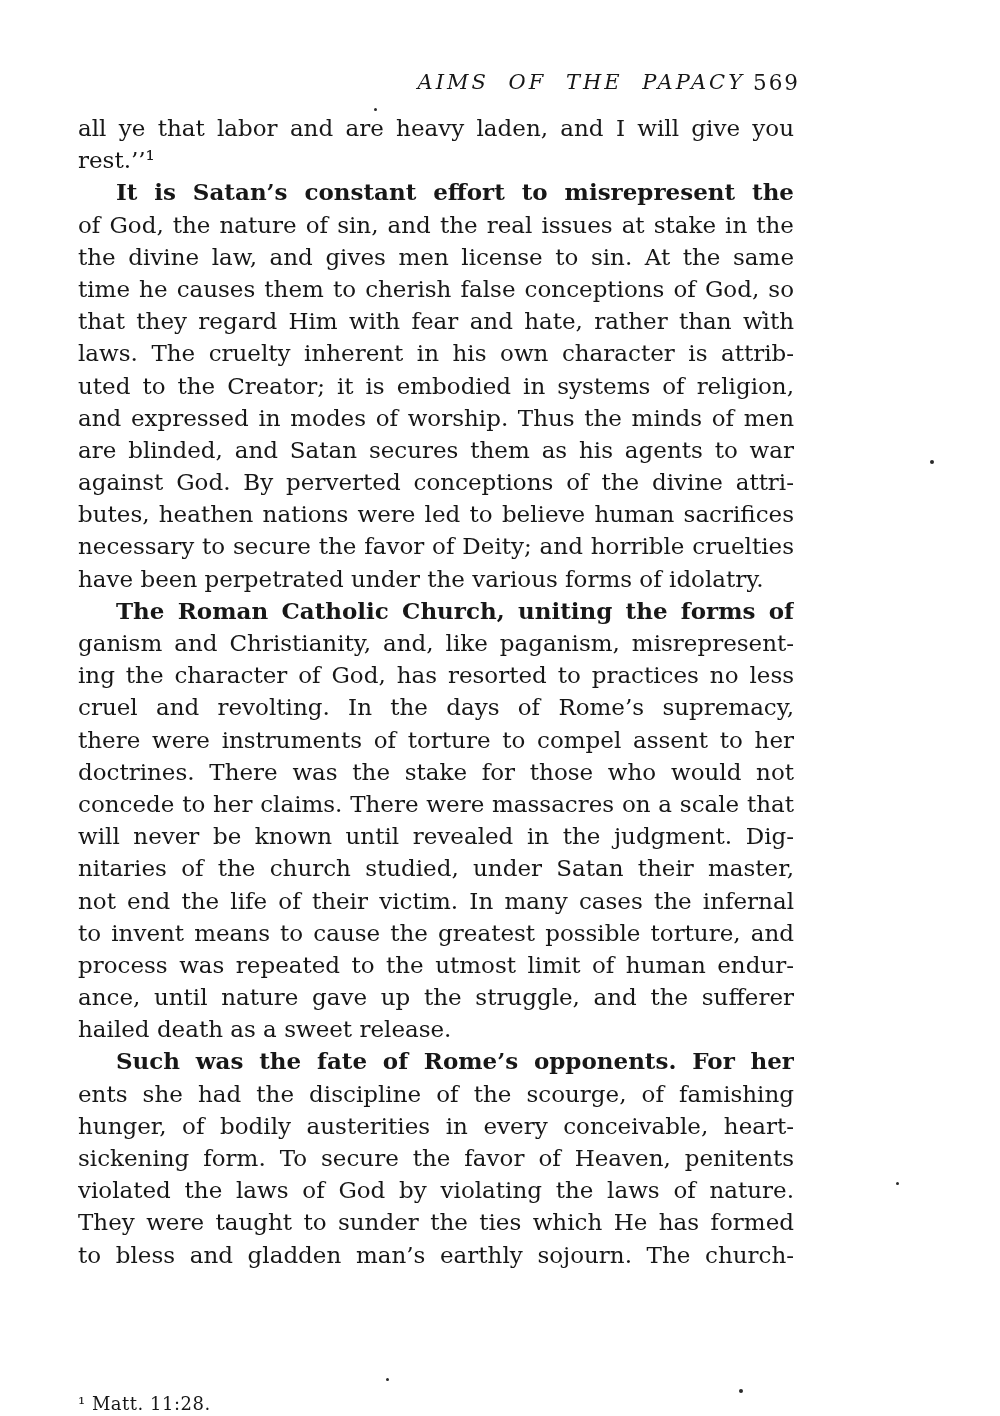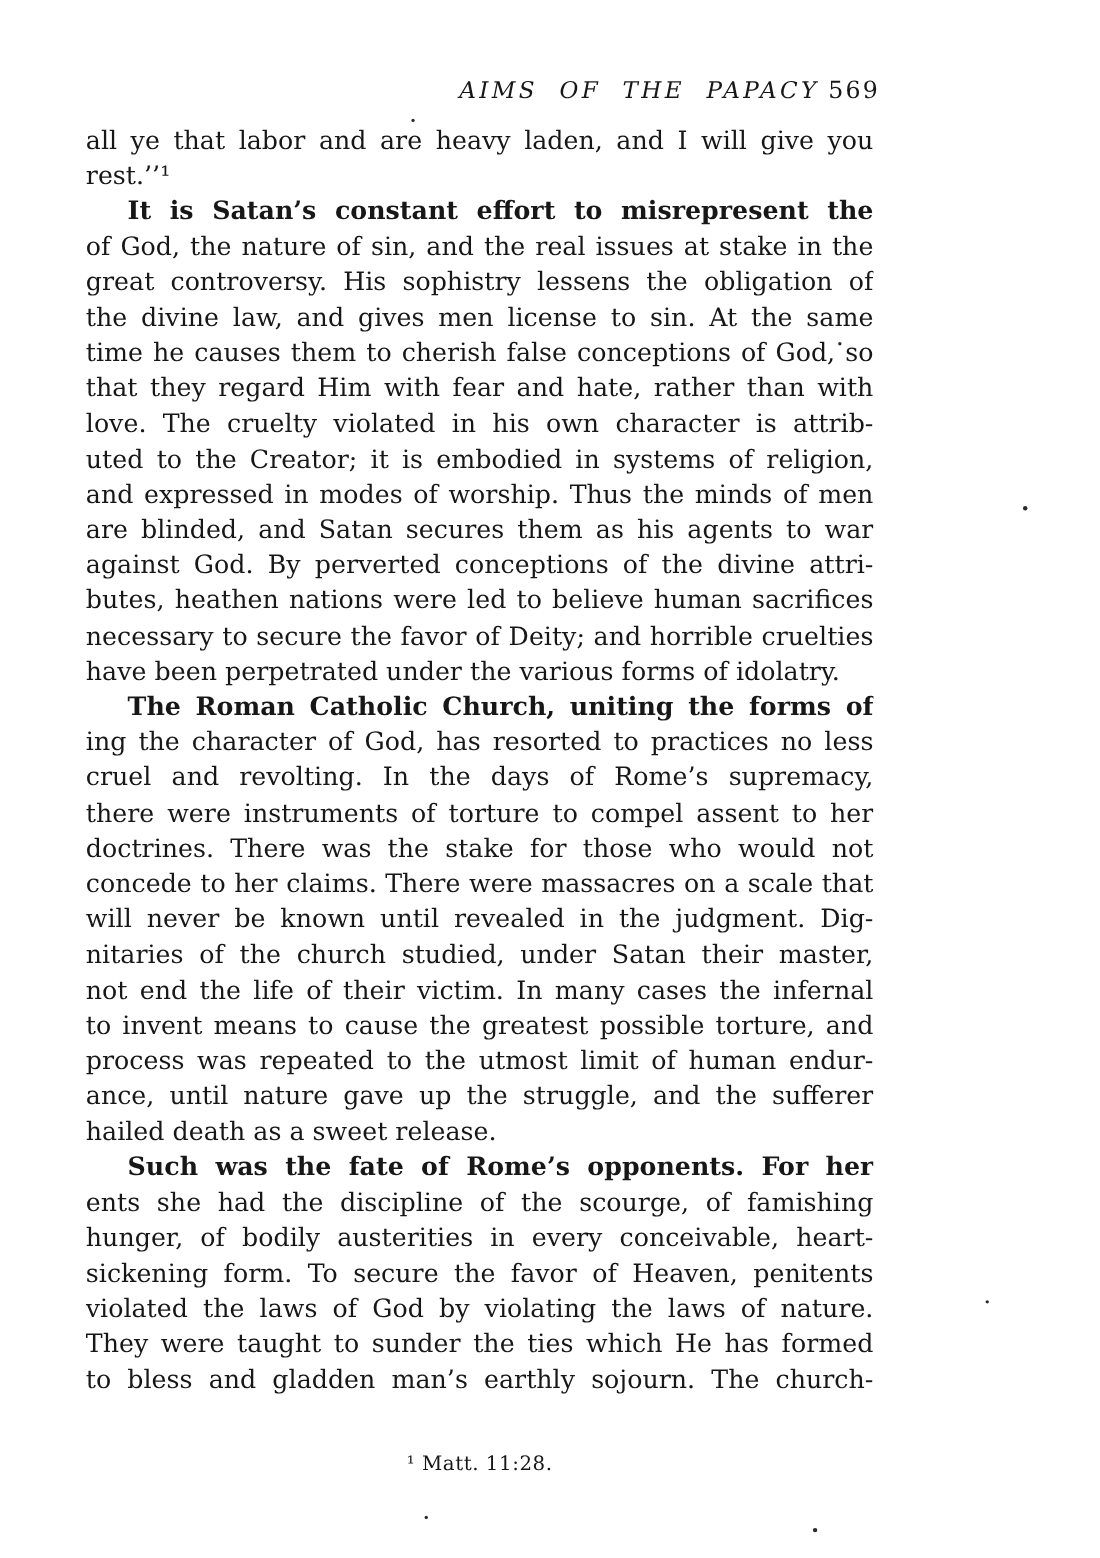--- a/index.html
+++ b/index.html
@@ -36,22 +36,22 @@
     height:32.2px;
     line-height:32.2px;
     overflow:hidden;
     text-align:left;
     white-space:normal;
   }
   .line.j { text-align:justify; text-align-last:justify; }
   .line.j::after { content:""; display:inline-block; width:100%; height:0; }
   .line.in { text-indent:38px;font-weight:bold; }
   .footnote {
-    position:absolute; left:78px; top:1320px; width:716px;
-    text-align:center;
+    position:absolute; left:78px; top:1393px; width:716px;
+    text-align:left;
     font-size:18px;
     letter-spacing:0.5px;
   }
   .speck {
     position:absolute;
     background:#2a2a2a;
     border-radius:50%;
   }
 </style>
 </head>
@@ -62,33 +62,33 @@
   <div class="running-head">
     <span class="head-title">AIMS OF THE PAPACY</span>
     <span class="page-num">569</span>
   </div>
 
   <div class="body-text">
       <div class="line j">all ye that labor and are heavy laden, and I will give you</div>
       <div class="line">rest.’’¹</div>
       <div class="line j in">It is Satan’s constant effort to misrepresent the character</div>
       <div class="line j">of God, the nature of sin, and the real issues at stake in the</div>
-      <div class="line j">great controversy. His sophistry lessens the obligation of</div>
       <div class="line j">the divine law, and gives men license to sin. At the same</div>
       <div class="line j">time he causes them to cherish false conceptions of God, so</div>
       <div class="line j">that they regard Him with fear and hate, rather than with</div>
-      <div class="line j">love. The cruelty violated in his own character is attrib-</div>
+      <div class="line j">laws. The cruelty inherent in his own character is attrib-</div>
       <div class="line j">uted to the Creator; it is embodied in systems of religion,</div>
       <div class="line j">and expressed in modes of worship. Thus the minds of men</div>
       <div class="line j">are blinded, and Satan secures them as his agents to war</div>
       <div class="line j">against God. By perverted conceptions of the divine attri-</div>
       <div class="line j">butes, heathen nations were led to believe human sacrifices</div>
       <div class="line j">necessary to secure the favor of Deity; and horrible cruelties</div>
       <div class="line">have been perpetrated under the various forms of idolatry.</div>
       <div class="line j in">The Roman Catholic Church, uniting the forms of pa-</div>
+      <div class="line j">ganism and Christianity, and, like paganism, misrepresent-</div>
       <div class="line j">ing the character of God, has resorted to practices no less</div>
       <div class="line j">cruel and revolting. In the days of Rome’s supremacy,</div>
       <div class="line j">there were instruments of torture to compel assent to her</div>
       <div class="line j">doctrines. There was the stake for those who would not</div>
       <div class="line j">concede to her claims. There were massacres on a scale that</div>
       <div class="line j">will never be known until revealed in the judgment. Dig-</div>
       <div class="line j">nitaries of the church studied, under Satan their master,</div>
       <div class="line j">not end the life of their victim. In many cases the infernal</div>
       <div class="line j">to invent means to cause the greatest possible torture, and</div>
       <div class="line j">process was repeated to the utmost limit of human endur-</div>

